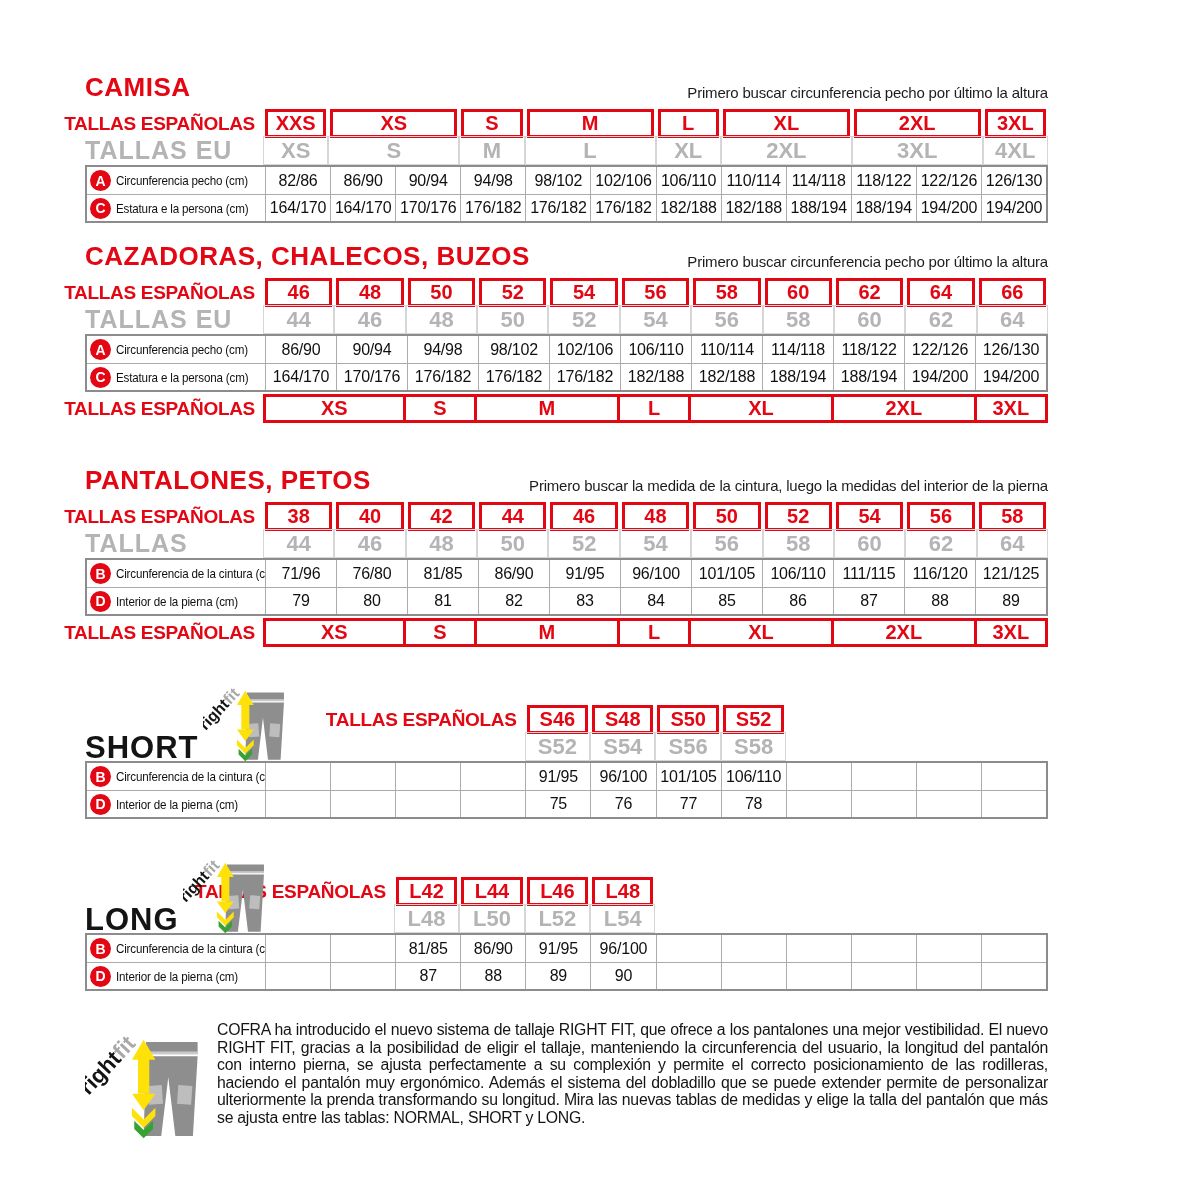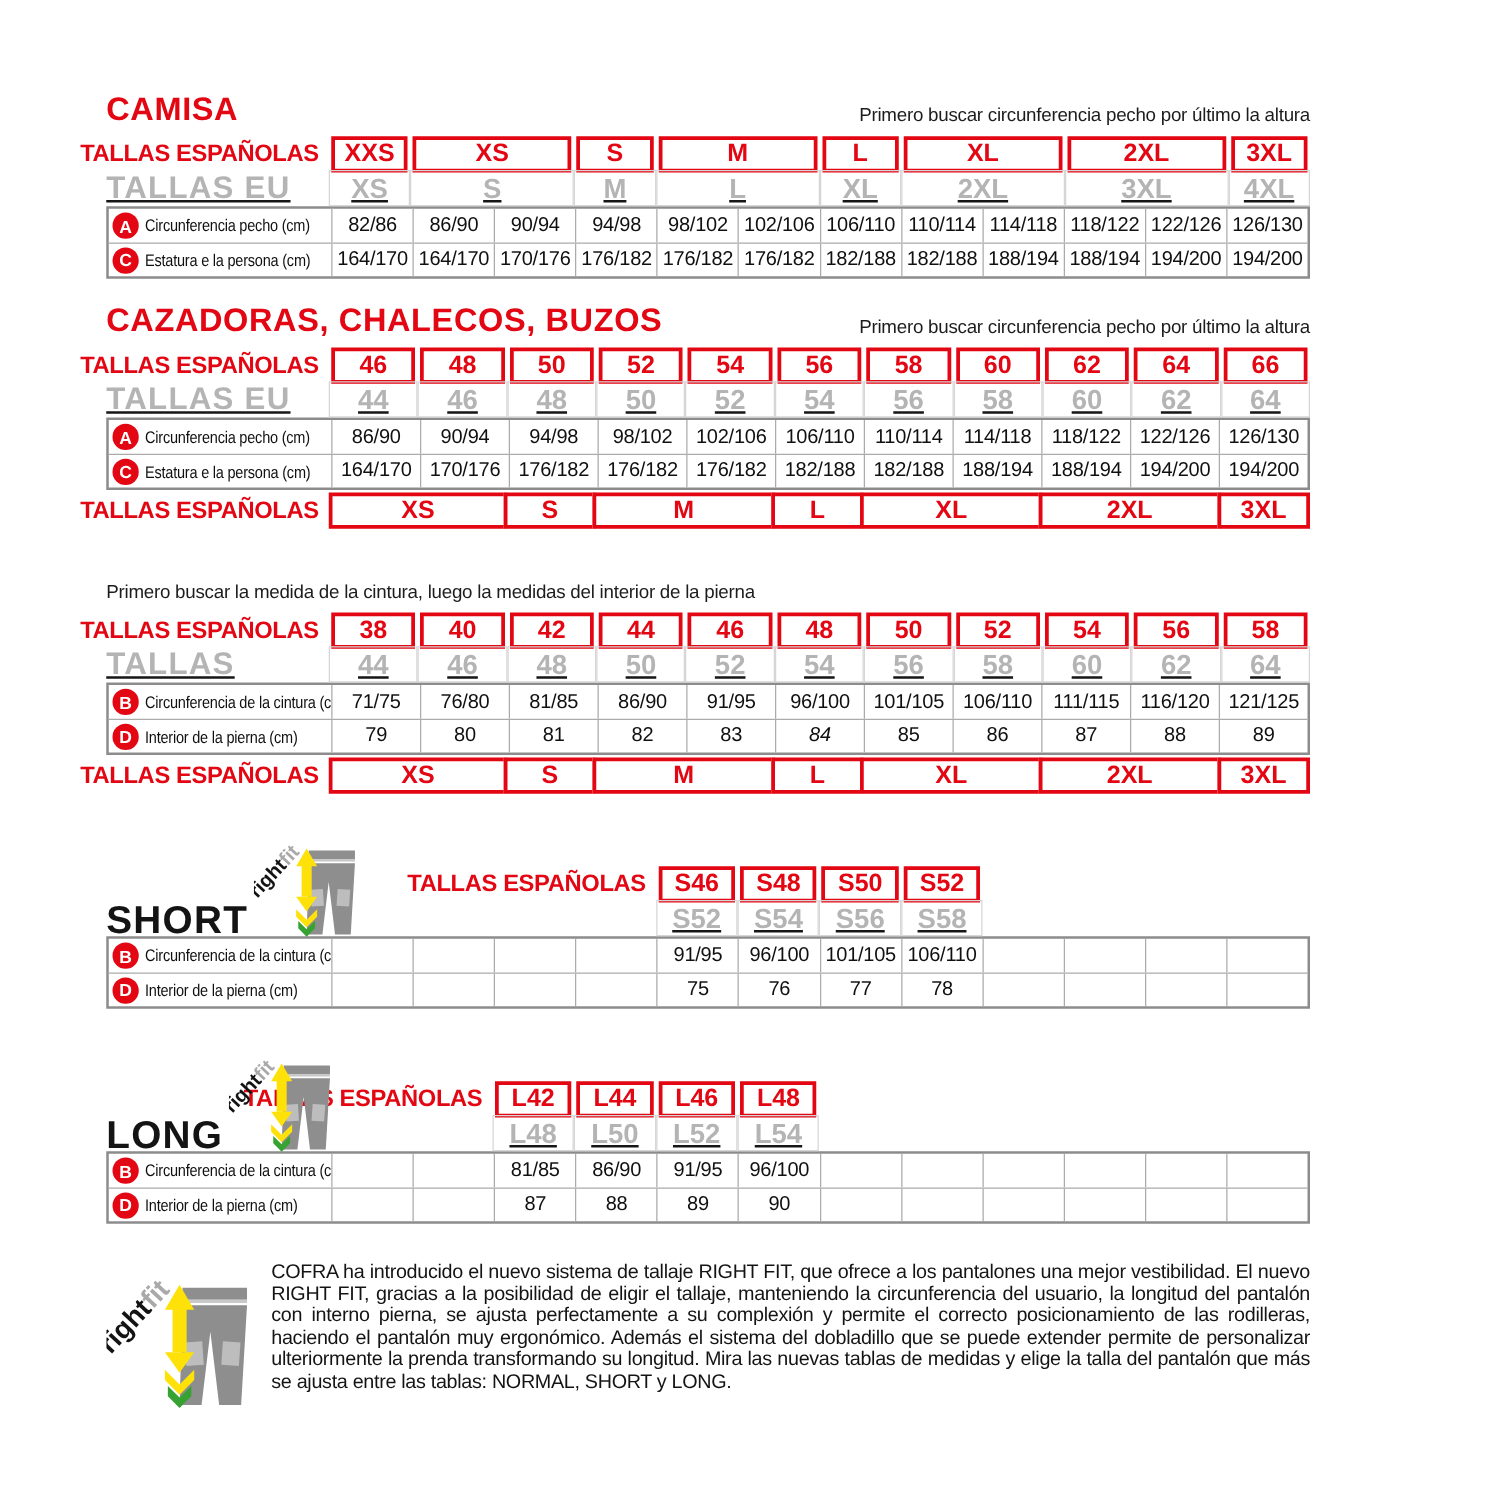--- a/index.html
+++ b/index.html
@@ -16,21 +16,21 @@
     overflow:hidden;
   }
   .page{width:1200px;height:1200px;padding:72px 0 0 85px;}
   .sec{width:963px;}
   .sec-head{display:flex;justify-content:space-between;align-items:flex-end;margin-bottom:6px;}
   .sec-title{font-size:26px;font-weight:bold;color:var(--red);letter-spacing:.5px;white-space:nowrap;}
   .sec-note{font-size:15px;color:#1c1c1c;letter-spacing:-.2px;white-space:nowrap;padding-bottom:2px;}
 
   .sgrid{display:grid;width:100%;}
   .row-es{height:27px;}
-  .row-eu{height:29px;text-decoration:underline;}
+  .row-eu{height:29px;}
   .row-m{height:27px;}
   .row-let{height:27px;margin-top:2px;}
 
   .eslabel{
     color:var(--red);font-weight:bold;font-size:19px;
     display:flex;align-items:center;justify-content:flex-end;
     padding-right:8px;white-space:nowrap;letter-spacing:-.3px;
   }
   .redbox{
     border:3px solid var(--red);color:var(--red);
@@ -264,20 +264,21 @@
           <div class="redbox letterbox" style="grid-column: 7;">L</div>
           <div class="redbox letterbox" style="grid-column: 8 / span 2;">XL</div>
           <div class="redbox letterbox" style="grid-column: 10 / span 2;">2XL</div>
           <div class="redbox letterbox" style="grid-column: 12;">3XL</div>
         </div>
       </div>
   </section>
 
   <section class="sec" id="sec-pantalones">
     <div class="sec-head">
+      <h2 class="sec-title">PANTALONES, PETOS</h2>
       <div class="sec-note">Primero buscar la medida de la cintura, luego la medidas del interior de la pierna</div>
     </div>
     <div class="tbl">
         <div class="sgrid row-es" style="grid-template-columns: 178px repeat(11, 1fr);">
           <div class="eslabel" style="grid-column: 1 / 2;">TALLAS ESPAÑOLAS</div>
           <div class="redbox" style="grid-column: 2;">38</div>
           <div class="redbox" style="grid-column: 3;">40</div>
           <div class="redbox" style="grid-column: 4;">42</div>
           <div class="redbox" style="grid-column: 5;">44</div>
           <div class="redbox" style="grid-column: 6;">46</div>
@@ -301,21 +302,21 @@
           <div class="graycell" style="grid-column: 10;">60</div>
           <div class="graycell" style="grid-column: 11;">62</div>
           <div class="graycell" style="grid-column: 12;">64</div>
         </div>
         <div class="mblock">
           <div class="sgrid row-m" style="grid-template-columns: 178px repeat(11, 1fr);">
             <div class="mlabel" style="grid-column: 1;">
               <span class="badge">B</span>
               <span class="mlabel-text">Circunferencia de la cintura (cm)</span>
             </div>
-            <div class="mcell" style="grid-column: 2;">71/75</div>
+            <div class="mcell" style="grid-column: 2;">71/96</div>
             <div class="mcell" style="grid-column: 3;">76/80</div>
             <div class="mcell" style="grid-column: 4;">81/85</div>
             <div class="mcell" style="grid-column: 5;">86/90</div>
             <div class="mcell" style="grid-column: 6;">91/95</div>
             <div class="mcell" style="grid-column: 7;">96/100</div>
             <div class="mcell" style="grid-column: 8;">101/105</div>
             <div class="mcell" style="grid-column: 9;">106/110</div>
             <div class="mcell" style="grid-column: 10;">111/115</div>
             <div class="mcell" style="grid-column: 11;">116/120</div>
             <div class="mcell" style="grid-column: 12;">121/125</div>
@@ -323,21 +324,21 @@
           <div class="sgrid row-m" style="grid-template-columns: 178px repeat(11, 1fr);">
             <div class="mlabel" style="grid-column: 1;">
               <span class="badge">D</span>
               <span class="mlabel-text">Interior de la pierna (cm)</span>
             </div>
             <div class="mcell" style="grid-column: 2;">79</div>
             <div class="mcell" style="grid-column: 3;">80</div>
             <div class="mcell" style="grid-column: 4;">81</div>
             <div class="mcell" style="grid-column: 5;">82</div>
             <div class="mcell" style="grid-column: 6;">83</div>
-            <div class="mcell" style="grid-column: 7; font-style: italic;">84</div>
+            <div class="mcell" style="grid-column: 7;">84</div>
             <div class="mcell" style="grid-column: 8;">85</div>
             <div class="mcell" style="grid-column: 9;">86</div>
             <div class="mcell" style="grid-column: 10;">87</div>
             <div class="mcell" style="grid-column: 11;">88</div>
             <div class="mcell" style="grid-column: 12;">89</div>
           </div>
         </div>
         <div class="sgrid row-let" style="grid-template-columns: 178px repeat(11, 1fr);">
           <div class="eslabel" style="grid-column: 1;">TALLAS ESPAÑOLAS</div>
           <div class="redbox letterbox" style="grid-column: 2 / span 2;">XS</div>

